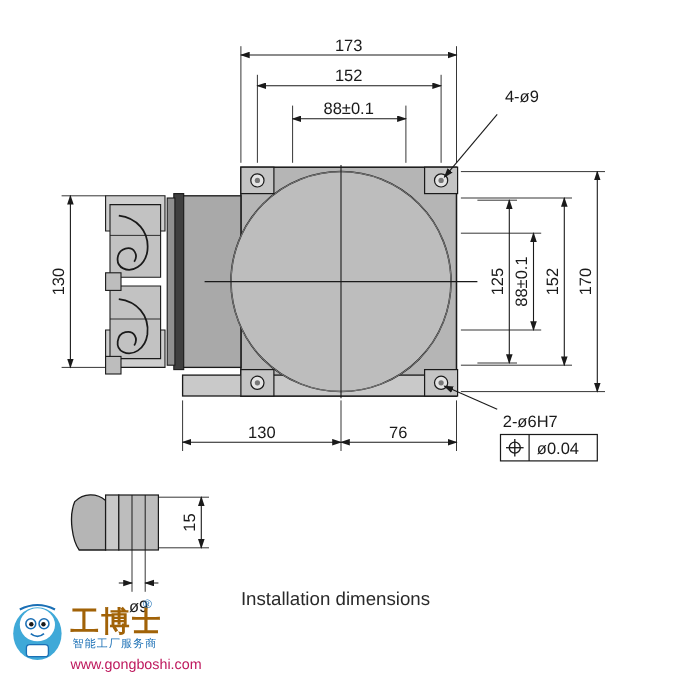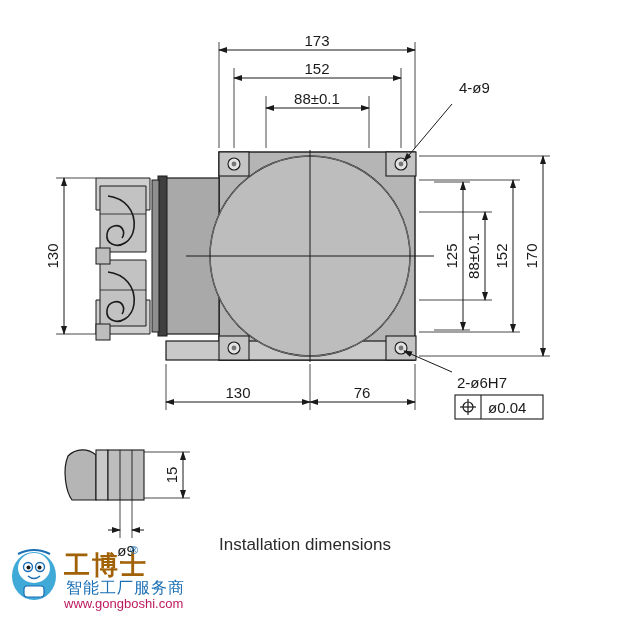--- a/index.html
+++ b/index.html
@@ -35,21 +35,21 @@
     left:56px; top:2px;
     font-size:26px;
     font-weight:bold;
     color:#a16207;
     letter-spacing:2px;
     font-family:"Liberation Sans", sans-serif;
   }
   .wm-sub{
     position:absolute;
     left:58px; top:32px;
-    font-size:16px;
+    font-size:10px;
     color:#1a6fb5;
     letter-spacing:1px;
     font-family:"Liberation Sans", sans-serif;
   }
   .wm-url{
     position:absolute;
     left:56px; top:50px;
     font-size:13px;
     color:#be185d;
     font-family:"Liberation Sans", sans-serif;

